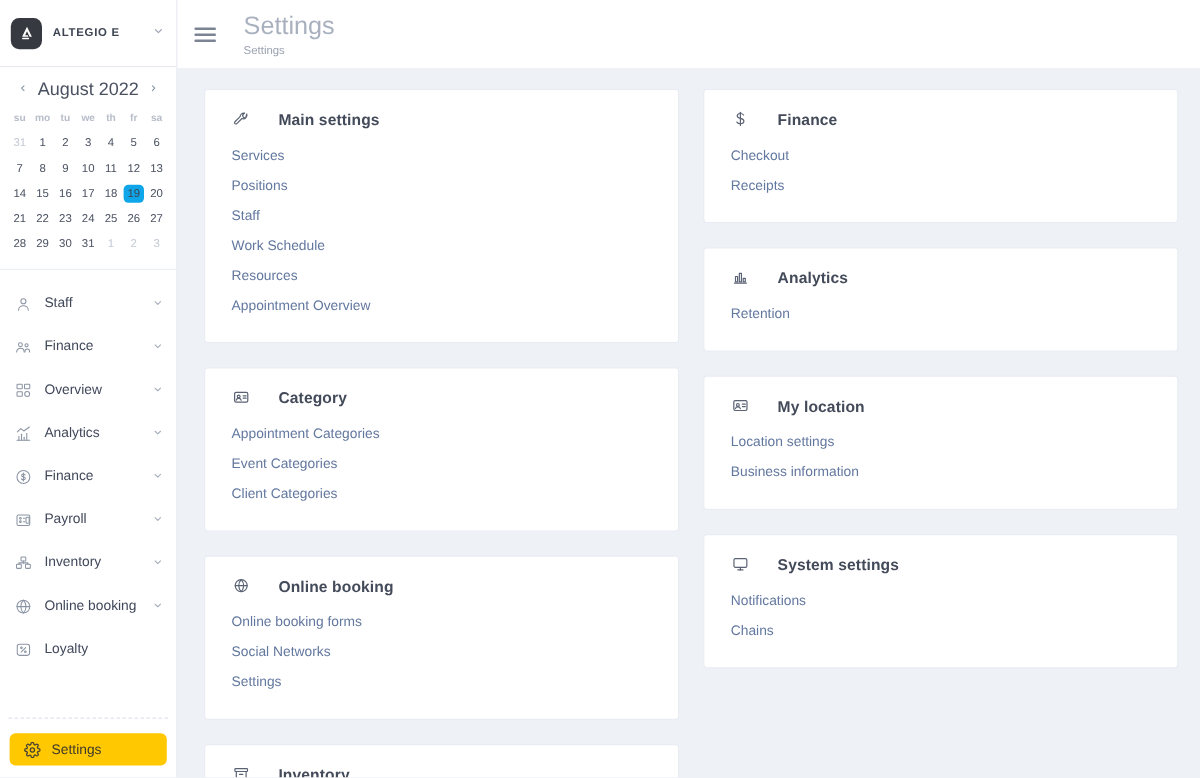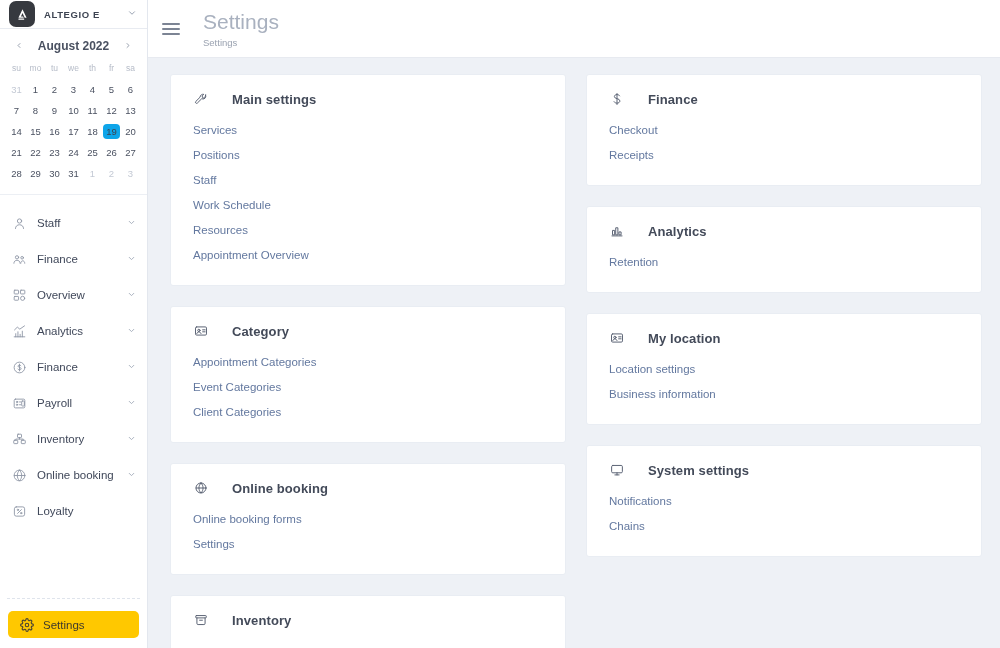--- a/index.html
+++ b/index.html
@@ -13,21 +13,21 @@
 
   
   .sidebar {
     width: 148px; height: 648px;
     background: #ffffff;
     border-right: 1px solid #e3e7ee;
     display: flex; flex-direction: column;
     flex: 0 0 148px;
   }
   .brand {
-    height: 29px; display: flex; align-items: center;
+    height: 56px; display: flex; align-items: center;
     padding: 0 8px 0 9px;
     border-bottom: 1px solid #e8ebf1;
   }
   .logo {
     width: 26px; height: 26px; border-radius: 7px;
     background: #36393f;
     display: flex; align-items: center; justify-content: center;
     flex: 0 0 26px;
   }
   .brand-name {
@@ -37,24 +37,24 @@
   }
   .brand-caret { color: #9aa3b2; font-size: 10px; margin-right: 2px; }
 
   
   .calendar { padding: 8px 7px 10px 7px; border-bottom: 1px solid #eceff4; }
   .cal-head {
     display: flex; align-items: center; justify-content: space-between;
     padding: 2px 5px 7px 5px;
   }
   .cal-nav { color: #8b94a4; font-size: 11px; cursor: pointer; width: 14px; text-align: center;}
-  .cal-title { font-size: 12px; color: #4a5161; font-weight: 700; }
+  .cal-title { font-size: 15px; color: #4a5161; font-weight: 400; }
   table.cal { border-collapse: collapse; width: 100%; }
   table.cal th {
-    font-size: 8.5px; font-weight: normal; color: #b6bcc8;
+    font-size: 8.5px; font-weight: bold; color: #b6bcc8;
     padding: 3px 0 6px 0; text-align: center; width: 14.28%;
   }
   table.cal td {
     font-size: 9.5px; color: #4a5161; text-align: center;
     padding: 3px 0; height: 18px;
   }
   table.cal td.muted { color: #c3c9d4; }
   table.cal td .daycell {
     display: inline-flex; align-items: center; justify-content: center;
     width: 17px; height: 15px; border-radius: 4px;
@@ -425,20 +425,21 @@
                 <span class="card-ico">
                   <svg width="14" height="14" viewBox="0 0 24 24" fill="none" stroke="currentColor" stroke-width="1.7" stroke-linecap="round" stroke-linejoin="round">
                     <circle cx="12" cy="12" r="8.6"></circle>
                     <path d="M3.6 12h16.8"></path>
                     <path d="M12 3.4c2.3 2.4 3.5 5.4 3.5 8.6s-1.2 6.2-3.5 8.6c-2.3-2.4-3.5-5.4-3.5-8.6S9.7 5.8 12 3.4z"></path>
                   </svg>
                 </span>
                 <span class="card-title">Online booking</span>
               </div>
               <a class="card-link">Online booking forms</a>
+              <a class="card-link">Social Networks</a>
               <a class="card-link">Settings</a>
             </div>
             <div class="card">
               <div class="card-head">
                 <span class="card-ico">
                   <svg width="14" height="14" viewBox="0 0 24 24" fill="none" stroke="currentColor" stroke-width="1.7" stroke-linecap="round" stroke-linejoin="round">
                     <rect x="3" y="4.4" width="18" height="4" rx="1"></rect>
                     <path d="M5 8.4v9.4a2 2 0 0 0 2 2h10a2 2 0 0 0 2-2V8.4"></path>
                     <path d="M9.6 12.4h4.8"></path>
                   </svg>

